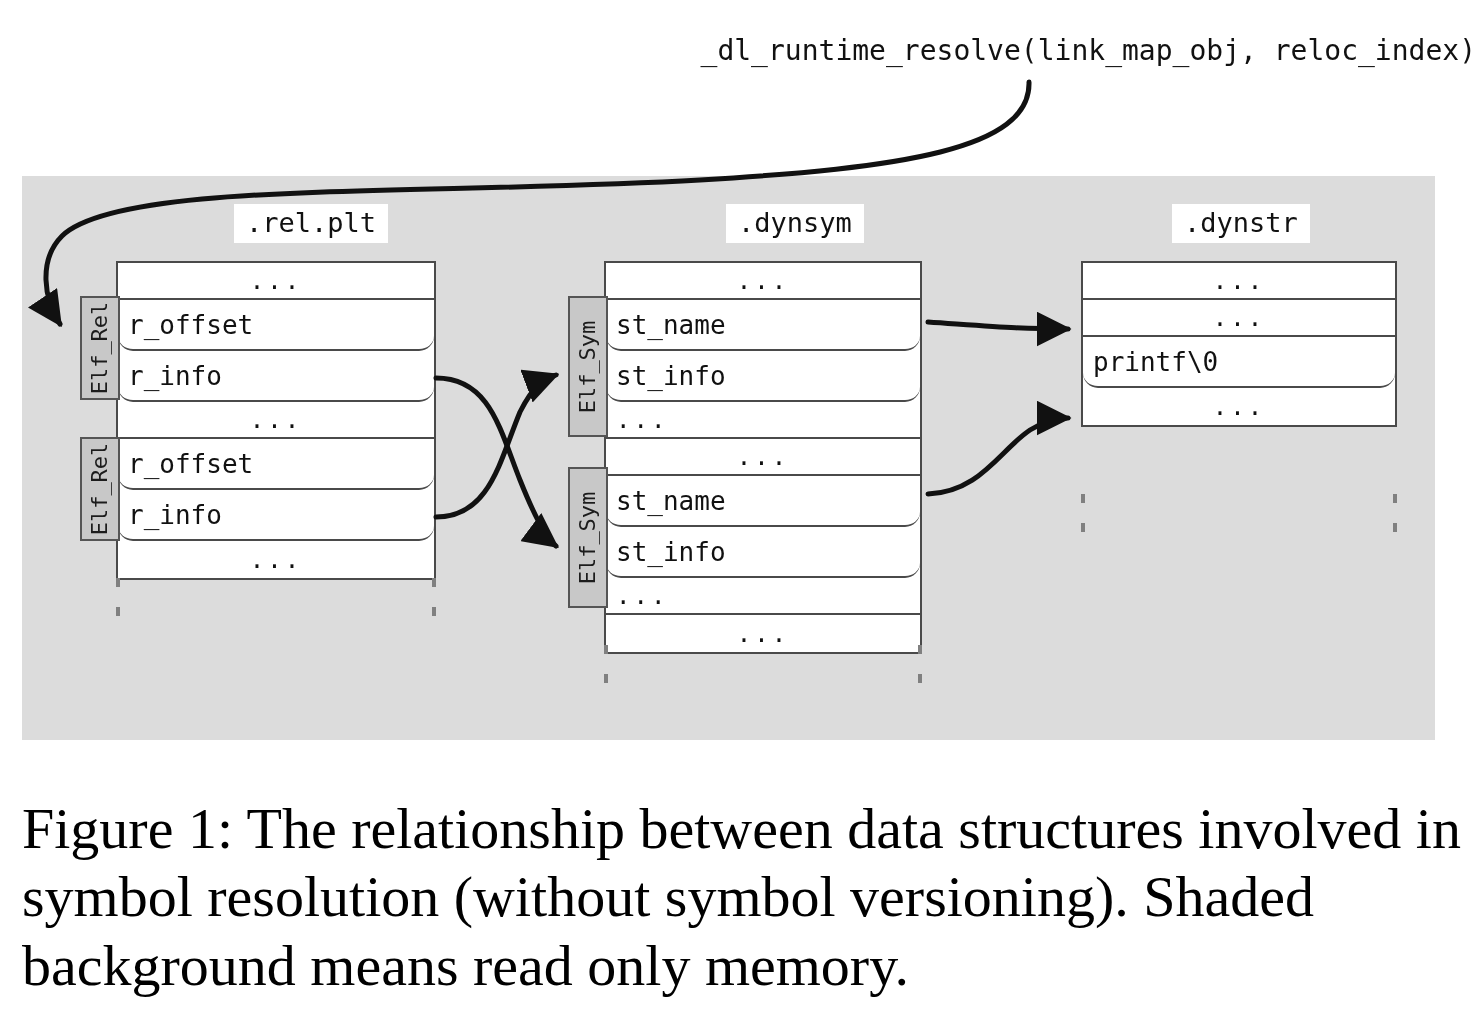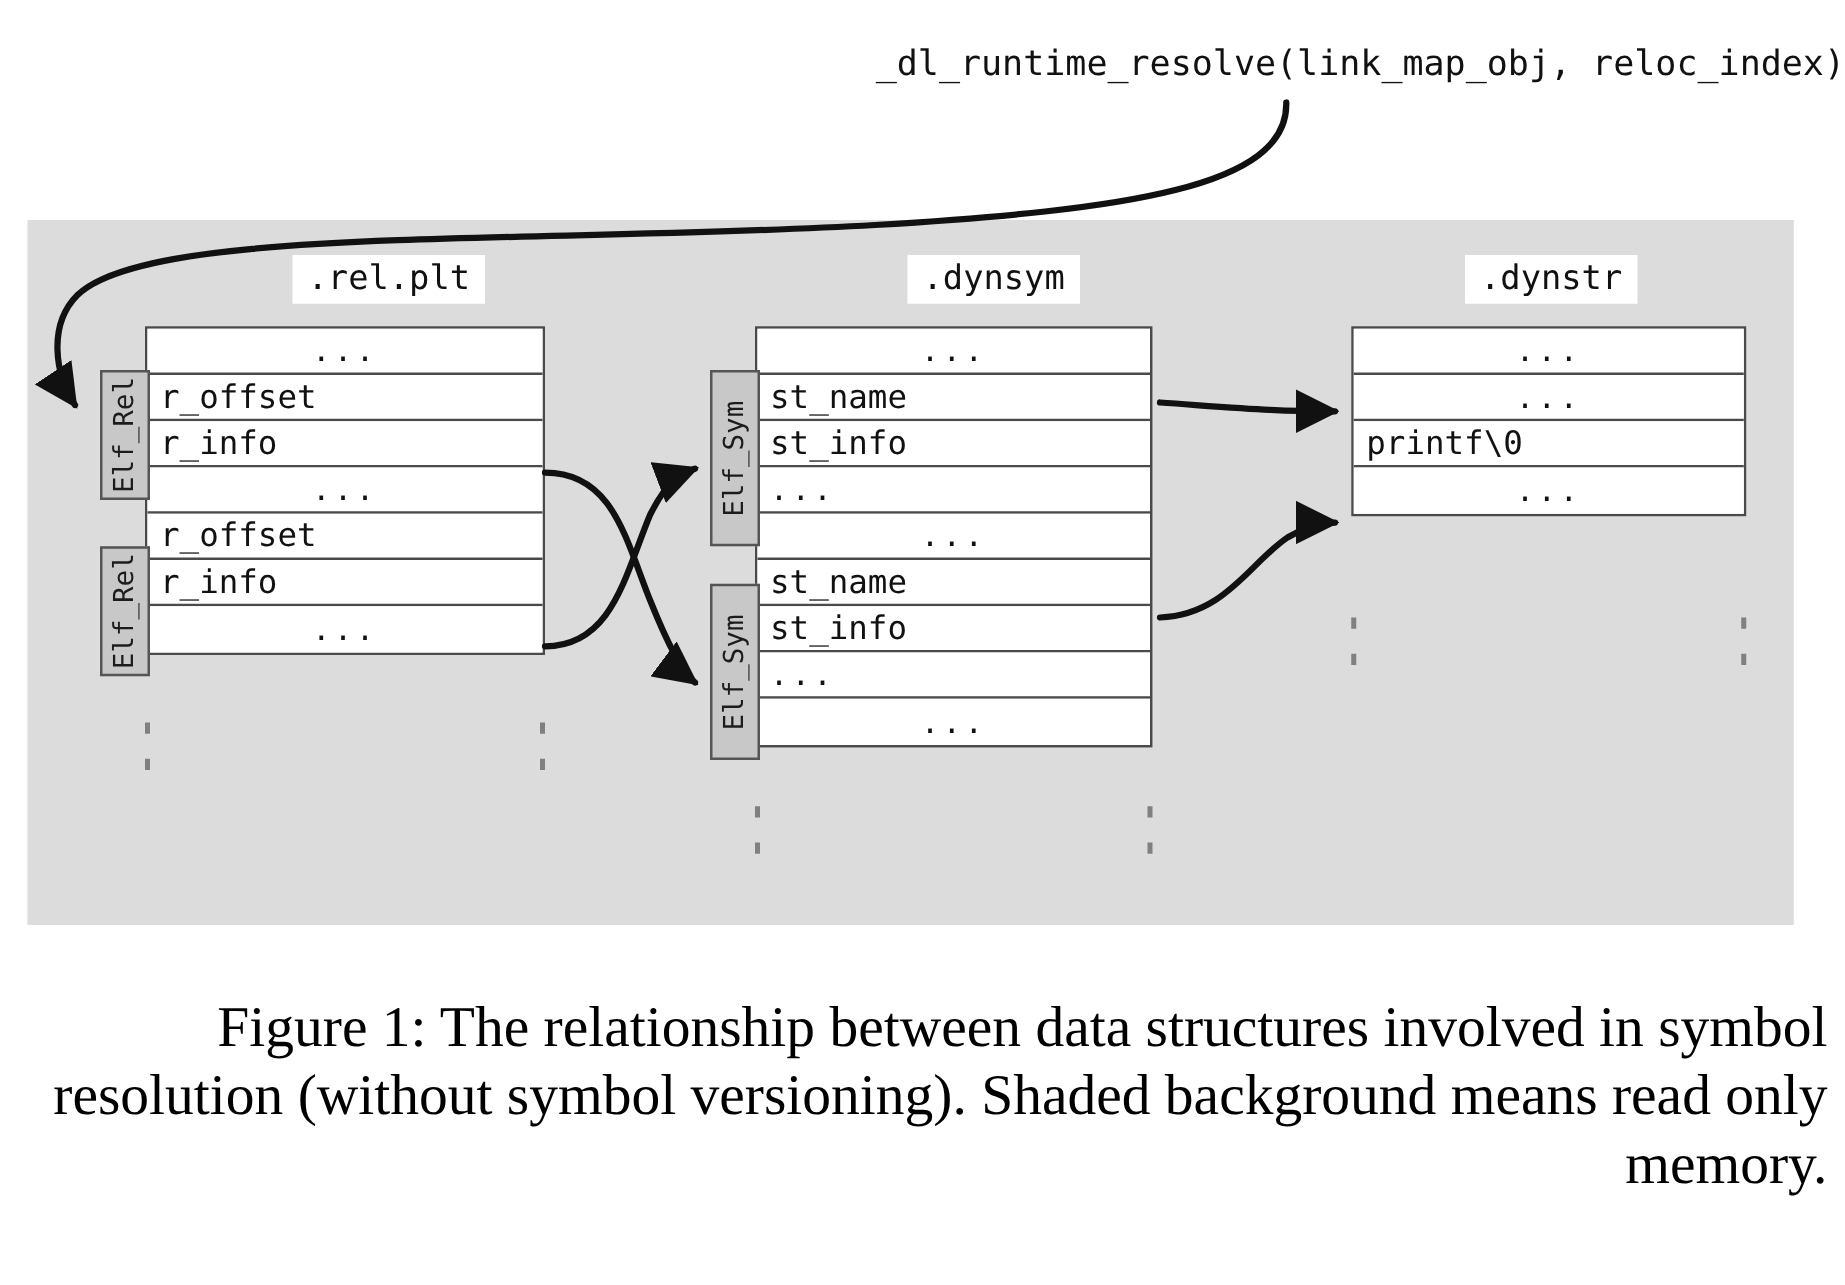--- a/index.html
+++ b/index.html
@@ -74,21 +74,21 @@
     font-family: "DejaVu Sans Mono", monospace;
     font-size: 26px;
     color: #111111;
     display: flex;
     align-items: center;
     white-space: pre;
     padding: 0 10px;
     line-height: 1;
   }
   .row:last-child { border-bottom: none; }
-  .row.named { height: 37px; justify-content: flex-start; }
+  .row.named { height: 51px; justify-content: flex-start; border-radius: 15px; }
   .row.dots  { height: 37px; justify-content: center; font-size: 24px; letter-spacing: 3px; }
   .row.dots-left { height: 37px; justify-content: flex-start; font-size: 24px; letter-spacing: 3px; }
 
   
   .struct-tab {
     position: absolute;
     background: #c8c8c8;
     border: 2px solid #555555;
     box-sizing: border-box;
     display: flex;
@@ -113,24 +113,24 @@
     pointer-events: none;
   }
 
   
   .caption {
     position: absolute;
     left: 22px;
     top: 795px;
     width: 1440px;
     font-family: "Liberation Serif", "DejaVu Serif", serif;
-    font-size: 46px;
+    font-size: 58px;
     line-height: 1.18;
     color: #000000;
-    text-align: right;
+    text-align: left;
   }
 </style>
 </head>
 <body>
 
 <div id="stage">
 
   <div class="ro-region"></div>
 
   <div class="call-title">_dl_runtime_resolve(link_map_obj, reloc_index)</div>

